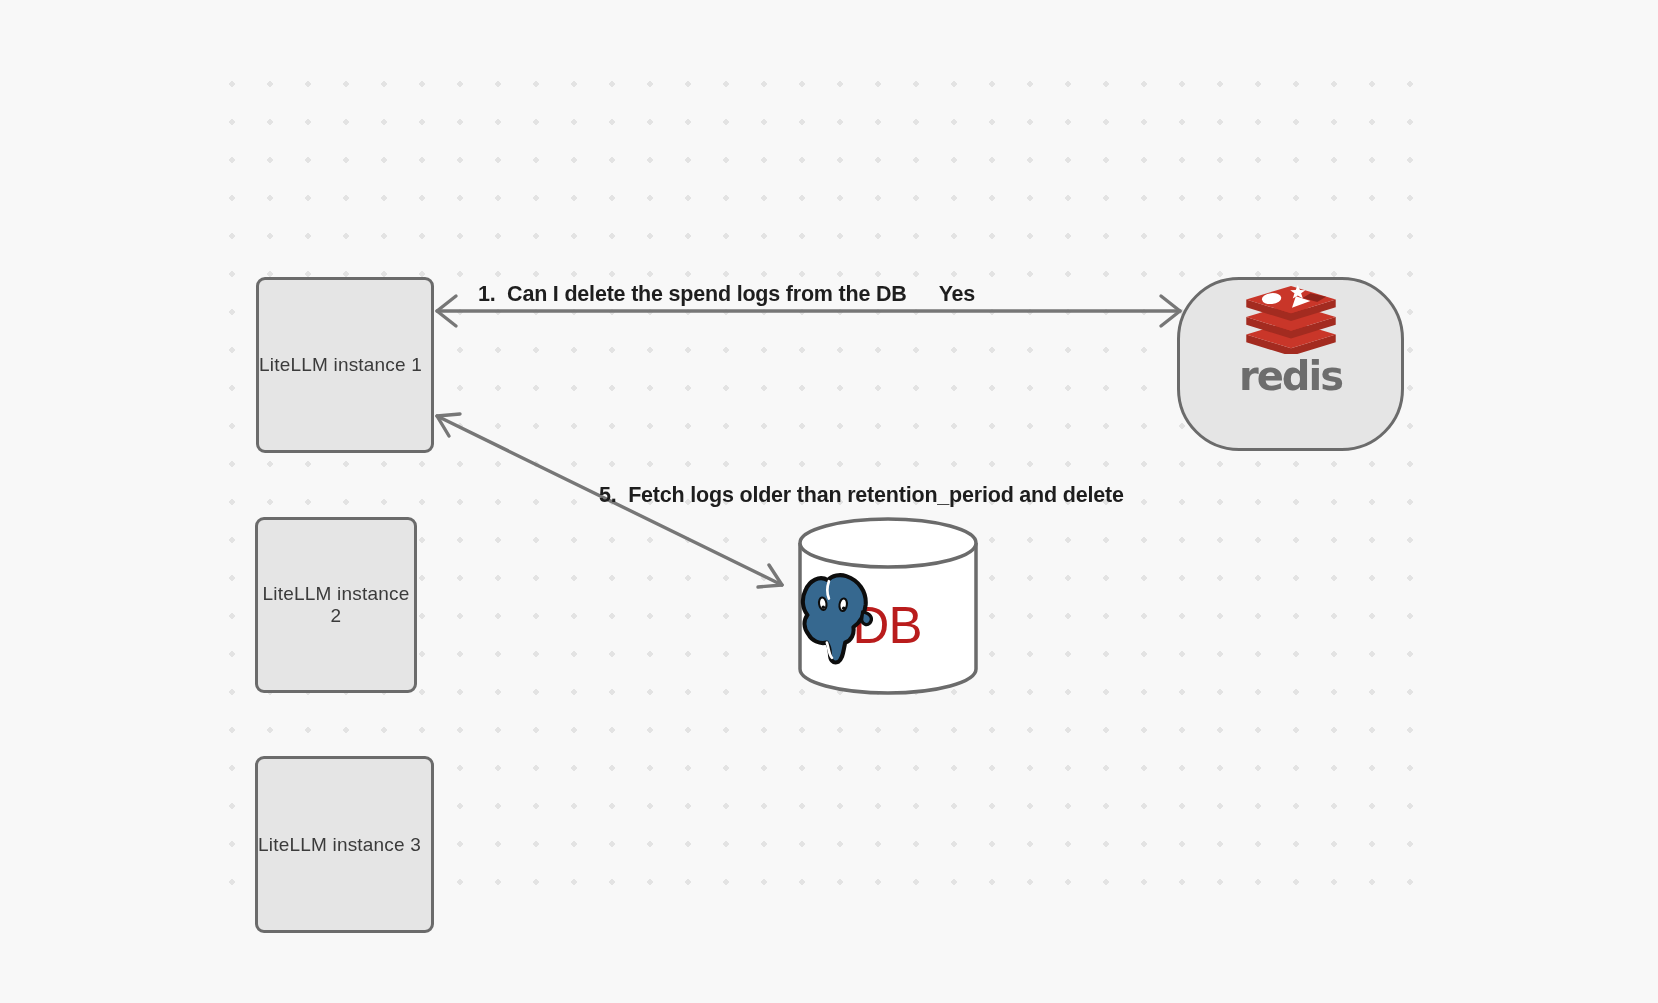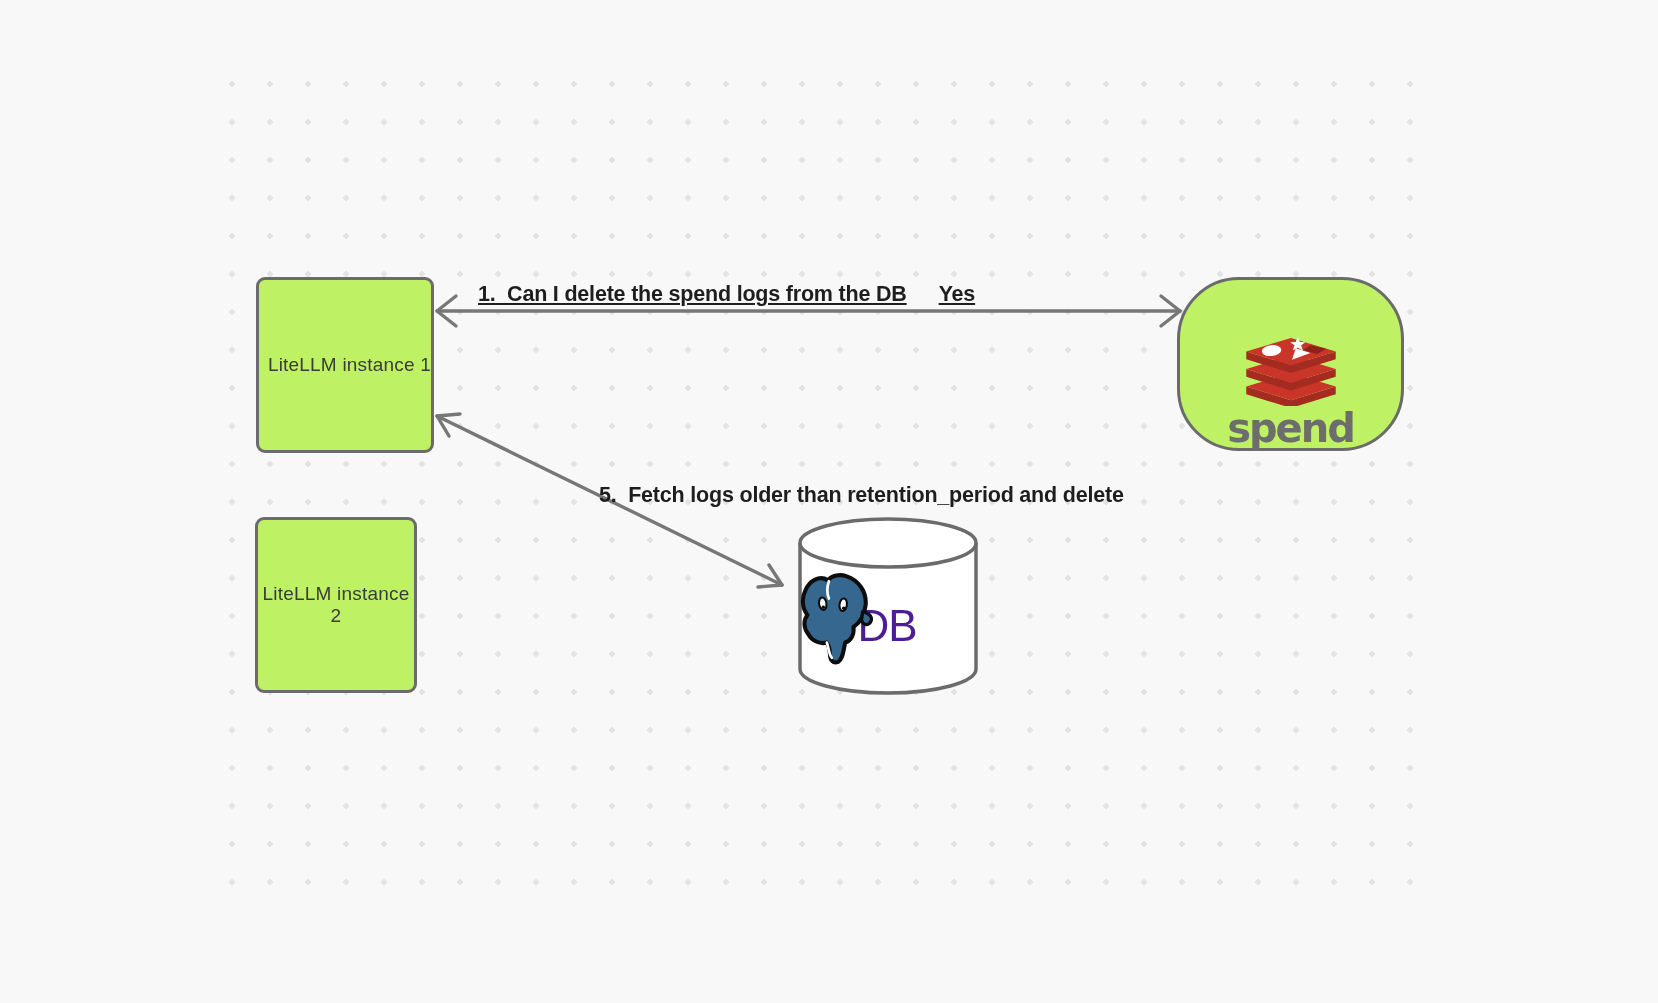--- a/index.html
+++ b/index.html
@@ -9,24 +9,24 @@
     font-family:"Liberation Sans",sans-serif;
     overflow:hidden;position:relative;
   }
   .canvas{position:absolute;inset:0;width:1658px;height:1003px;}
   .dotgrid{
     position:absolute;left:213px;top:65px;width:1217px;height:837px;
     background-image:radial-gradient(circle,#e3e3e3 2.6px,rgba(0,0,0,0) 2.8px);
     background-size:38px 38px;
   }
   .node{
-    position:absolute;background:#bef264;
+    position:absolute;background:#e5e5e5;
     border:3px solid #6b6b6b;border-radius:9px;
     box-sizing:border-box;
-    display:flex;align-items:center;justify-content:flex-end;
+    display:flex;align-items:center;justify-content:flex-start;
   }
   .node .nlabel{
     font-size:19px;color:#3b3b3b;letter-spacing:.2px;text-align:center;
   }
   .inst1{left:256px;top:277px;width:178px;height:176px;}
   .inst2{left:255px;top:517px;width:162px;height:176px;}
   .inst3{left:255px;top:756px;width:179px;height:177px;}
   .redis-node{
     left:1177px;top:277px;width:227px;height:174px;
     border-radius:62px;
@@ -37,63 +37,66 @@
     font-weight:700;font-size:40px;line-height:40px;
     color:#6d6d6d;letter-spacing:-2px;
   }
   .cyl-wrap{position:absolute;left:795px;top:513px;width:186px;height:188px;}
   .cyl-wrap svg{position:absolute;left:0;top:0;}
   .cyl-content{
     position:absolute;left:0;top:58px;width:186px;height:110px;
     display:flex;align-items:center;justify-content:center;gap:0;
   }
   .db-label{
-    font-size:44px;color:#4c1d95;letter-spacing:-1px;line-height:44px;
+    font-size:51px;color:#b91c1c;letter-spacing:-1px;line-height:44px;
     margin-left:-2px;
   }
   .ann{
     position:absolute;font-weight:700;font-size:21.5px;line-height:27px;
     color:#1e1e1e;white-space:pre;letter-spacing:-0.2px;
   }
-  .ann-row{display:flex;gap:32px;text-decoration:underline;}
+  .ann-row{display:flex;gap:32px;}
   .arrows{position:absolute;left:0;top:0;}
   .arrows path{stroke:#777777;stroke-width:3.4;fill:none;stroke-linecap:round;stroke-linejoin:round;}
 </style>
 </head>
 <body>
 
 <div class="canvas">
 
   <div class="dotgrid"></div>
 
   <div class="node inst1">
     <span class="nlabel">LiteLLM instance 1</span>
   </div>
   <div class="node inst2">
     <span class="nlabel">LiteLLM instance 2</span>
+  </div>
+  <div class="node inst3">
+    <span class="nlabel">LiteLLM instance 3</span>
   </div>
 
   <div class="node redis-node">
     <svg width="100" height="70" viewBox="0 0 100 72" aria-hidden="true">
 
       <path d="M4 52 L50 66 L96 52 L96 60 L50 74 L4 60 Z" fill="#a32b20"></path>
       <path d="M4 52 L50 38 L96 52 L50 66 Z" fill="#c93629"></path>
 
       <path d="M4 34 L50 48 L96 34 L96 42 L50 56 L4 42 Z" fill="#a32b20"></path>
       <path d="M4 34 L50 20 L96 34 L50 48 Z" fill="#c93629"></path>
 
       <path d="M4 16 L50 30 L96 16 L96 24 L50 38 L4 24 Z" fill="#a32b20"></path>
       <path d="M4 16 L50 2 L96 16 L50 30 Z" fill="#c93629"></path>
 
       <ellipse cx="30" cy="15" rx="10" ry="5.6" fill="#ffffff" transform="rotate(-6 30 15)"></ellipse>
       <path d="M57 1 L59.2 6.2 L64.8 6.4 L60.4 9.6 L62.2 15 L57 11.8 L51.8 15 L53.6 9.6 L49.2 6.4 L54.8 6.2 Z" fill="#ffffff"></path>
       <path d="M51 24.5 L70 17.5 L55 12.5 Z" fill="#ffffff"></path>
       <path d="M70 9.5 L86 13 L77 18.5 L62 14.5 Z" fill="#8e231a"></path>
     </svg>
-    <span class="redis-word">spend</span>
+    <span class="redis-word">redis</span>
   </div>
 
   <div class="cyl-wrap">
     <svg width="186" height="188" viewBox="0 0 186 188" aria-hidden="true">
       <path d="M5 30 L5 156 A 88 24 0 0 0 181 156 L181 30" fill="#ffffff" stroke="#6b6b6b" stroke-width="3.5"></path>
       <ellipse cx="93" cy="30" rx="88" ry="24" fill="#ffffff" stroke="#6b6b6b" stroke-width="3.5"></ellipse>
     </svg>
     <div class="cyl-content">
       <svg width="78" height="94" viewBox="0 0 76 92" aria-hidden="true">
         <path d="M32 9 C36 4 44 3 50 5 C62 9 70 20 69 33 C68 42 64 50 57 55 C58 62 55 68 49 70 C47 78 47 86 42 89 C37 91 34 87 34 81 C34 77 33 73 31 70 C24 72 16 68 13 62 C8 56 8 48 12 43 C7 37 6 27 10 19 C14 9 24 4 32 9 Z" fill="#36688f" stroke="#0d0d0d" stroke-width="4" stroke-linejoin="round"></path>

